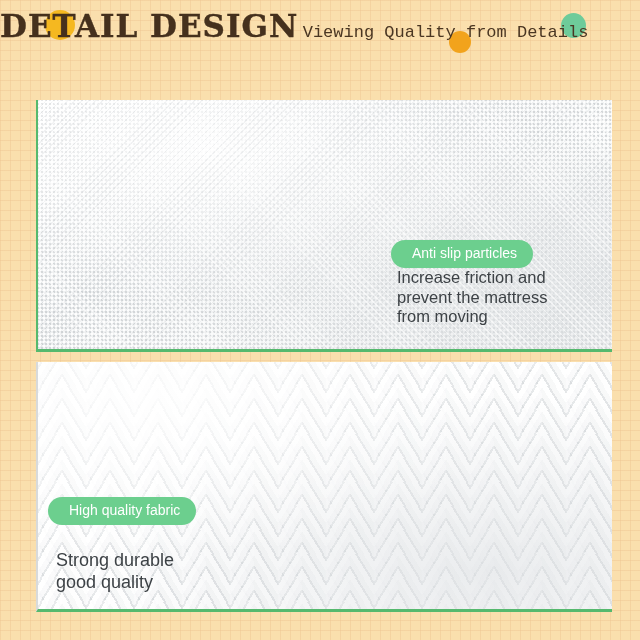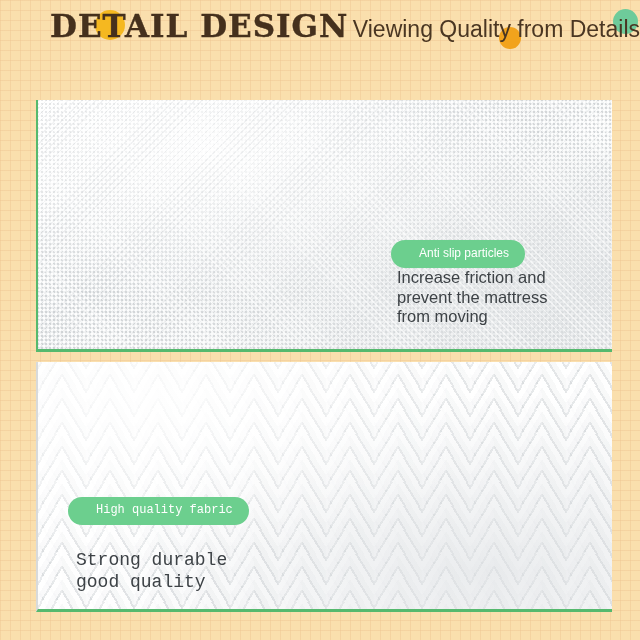--- a/index.html
+++ b/index.html
@@ -26,21 +26,21 @@
     overflow: hidden;
   }
 
   
   .header {
     position: absolute;
     left: 0;
     top: 0;
     width: 640px;
     height: 92px;
-    text-align: right;
+    text-align: left;
   }
   .title-wrap {
     position: relative;
     display: inline-block;
     margin-top: 9px;
   }
   .deco-dot {
     position: absolute;
     border-radius: 50%;
     z-index: 1;
@@ -76,25 +76,26 @@
   }
   .dot-sub-green {
     width: 25px;
     height: 25px;
     right: 2px;
     top: -6px;
   }
   .page-subtitle {
     position: relative;
     z-index: 2;
-    font-size: 23px;
+    font-size: 17px;
     font-weight: 400;
     color: #4a3622;
     line-height: 28px;
     white-space: nowrap;
+    font-family: Liberation Mono, monospace;
   }
 
   
   .panel {
     position: absolute;
     overflow: hidden;
     background-color: #f4f5f6;
   }
   .panel-1 {
     left: 36px;
@@ -178,32 +179,31 @@
   .callout {
     position: absolute;
     z-index: 5;
   }
   .callout-1 {
     left: 391px;
     top: 240px;
     width: 200px;
   }
   .callout-2 {
-    left: 68px;
+    left: 48px;
     top: 497px;
     width: 215px;
-    font-family: Liberation Mono, monospace;
   }
   .pill {
     display: inline-block;
     background-color: #6ccf8e;
     color: #ffffff;
     border-radius: 16px;
-    padding: 3px 16px 4px 28px;
-    font-size: 12px;
+    padding: 3px 16px 4px 21px;
+    font-size: 14px;
     font-weight: 400;
     line-height: 21px;
     white-space: nowrap;
   }
   .callout-body {
     font-size: 16.5px;
     line-height: 19.5px;
     color: #3d4246;
     font-weight: 400;
     white-space: pre-line;

